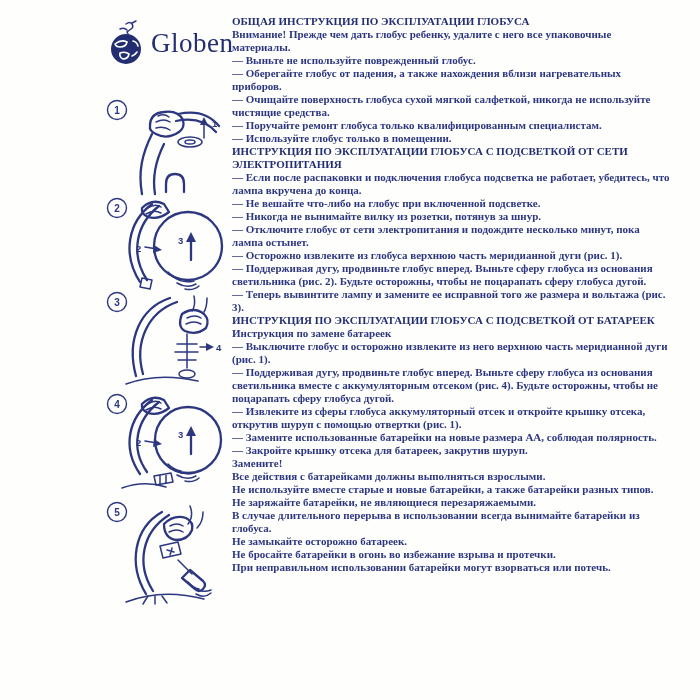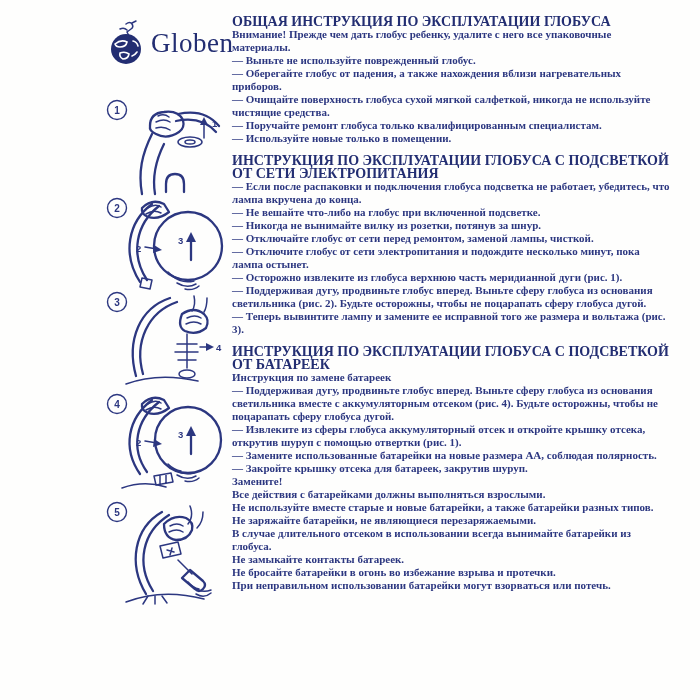--- a/index.html
+++ b/index.html
@@ -27,24 +27,24 @@
     font-size:27px;font-weight:normal;letter-spacing:0.5px;
     font-family:Liberation Serif, serif;
   }
   
   .textcol{
     position:absolute;left:232px;top:15px;width:438px;
     color:var(--ink);
     font-size:11px;line-height:13px;
   }
   .textcol h2{
-    margin:0;font-size:14px;line-height:13px;font-weight:bold;
+    margin:0;font-size:11px;line-height:13px;font-weight:bold;
     color:var(--head);
   }
-  .textcol h2.gap{margin-top:9px;}
+  .textcol h2.gap{}
   .textcol p{margin:0;font-weight:bold;}
   .textcol p.sub{font-weight:bold;}
   
   .fig{position:absolute;left:98px;width:132px;height:102px;}
   .fig svg{width:100%;height:100%;}
   .art{stroke:var(--ink);fill:none;stroke-width:2.3;stroke-linecap:round;stroke-linejoin:round;}
   .art.thin{stroke-width:1.5;}
   .numcircle{stroke:var(--ink);fill:none;stroke-width:1.4;}
   .numtext{
     fill:var(--ink);font-family:"Liberation Sans", sans-serif;
@@ -211,41 +211,41 @@
   </div>
 
   <div class="textcol">
 
     <h2>ОБЩАЯ ИНСТРУКЦИЯ ПО ЭКСПЛУАТАЦИИ ГЛОБУСА</h2>
     <p>Внимание! Прежде чем дать глобус ребенку, удалите с него все упаковочные материалы.</p>
     <p>— Выньте не используйте поврежденный глобус.</p>
     <p>— Оберегайте глобус от падения, а также нахождения вблизи нагревательных приборов.</p>
     <p>— Очищайте поверхность глобуса сухой мягкой салфеткой, никогда не используйте чистящие средства.</p>
     <p>— Поручайте ремонт глобуса только квалифицированным специалистам.</p>
-    <p>— Используйте новые только в помещении.</p>
+    <p>— Используйте глобус только в помещении.</p>
 
     <h2 class="gap">ИНСТРУКЦИЯ ПО ЭКСПЛУАТАЦИИ ГЛОБУСА С ПОДСВЕТКОЙ ОТ СЕТИ ЭЛЕКТРОПИТАНИЯ</h2>
     <p>— Если после распаковки и подключения глобуса подсветка не работает, убедитесь, что лампа вкручена до конца.</p>
     <p>— Не вешайте что-либо на глобус при включенной подсветке.</p>
     <p>— Никогда не вынимайте вилку из розетки, потянув за шнур.</p>
-    <p>— Отключайте глобус от сети перед ремонтом, заменой лампы, чисткой.</p>
     <p>— Отключите глобус от сети электропитания и подождите несколько минут, пока лампа остынет.</p>
     <p>— Осторожно извлеките из глобуса верхнюю часть меридианной дуги (рис. 1).</p>
     <p>— Поддерживая дугу, продвиньте глобус вперед. Выньте сферу глобуса из основания светильника (рис. 2). Будьте осторожны, чтобы не поцарапать сферу глобуса дугой.</p>
     <p>— Теперь вывинтите лампу и замените ее исправной того же размера и вольтажа (рис. 3).</p>
 
     <h2 class="gap">ИНСТРУКЦИЯ ПО ЭКСПЛУАТАЦИИ ГЛОБУСА С ПОДСВЕТКОЙ ОТ БАТАРЕЕК</h2>
     <p class="sub">Инструкция по замене батареек</p>
+    <p>— Выключите глобус и осторожно извлеките из него верхнюю часть меридианной дуги (рис. 1).</p>
     <p>— Поддерживая дугу, продвиньте глобус вперед. Выньте сферу глобуса из основания светильника вместе с аккумуляторным отсеком (рис. 4). Будьте осторожны, чтобы не поцарапать сферу глобуса дугой.</p>
     <p>— Извлеките из сферы глобуса аккумуляторный отсек и откройте крышку отсека, открутив шуруп с помощью отвертки (рис. 1).</p>
     <p>— Замените использованные батарейки на новые размера АА, соблюдая полярность.</p>
     <p>— Закройте крышку отсека для батареек, закрутив шуруп.</p>
     <p>Замените!</p>
     <p>Все действия с батарейками должны выполняться взрослыми.</p>
     <p>Не используйте вместе старые и новые батарейки, а также батарейки разных типов.</p>
     <p>Не заряжайте батарейки, не являющиеся перезаряжаемыми.</p>
-    <p>В случае длительного отсеком в использовании всегда вынимайте батарейки из глобуса.</p>
-    <p>Не замыкайте контакты батареек.</p>
+    <p>В случае длительного перерыва в использовании всегда вынимайте батарейки из глобуса.</p>
+    <p>Не замыкайте осторожно батареек.</p>
     <p>Не бросайте батарейки в огонь во избежание взрыва и протечки.</p>
     <p>При неправильном использовании батарейки могут взорваться или потечь.</p>
 
   </div>
 </div>
 
 </body></html>

